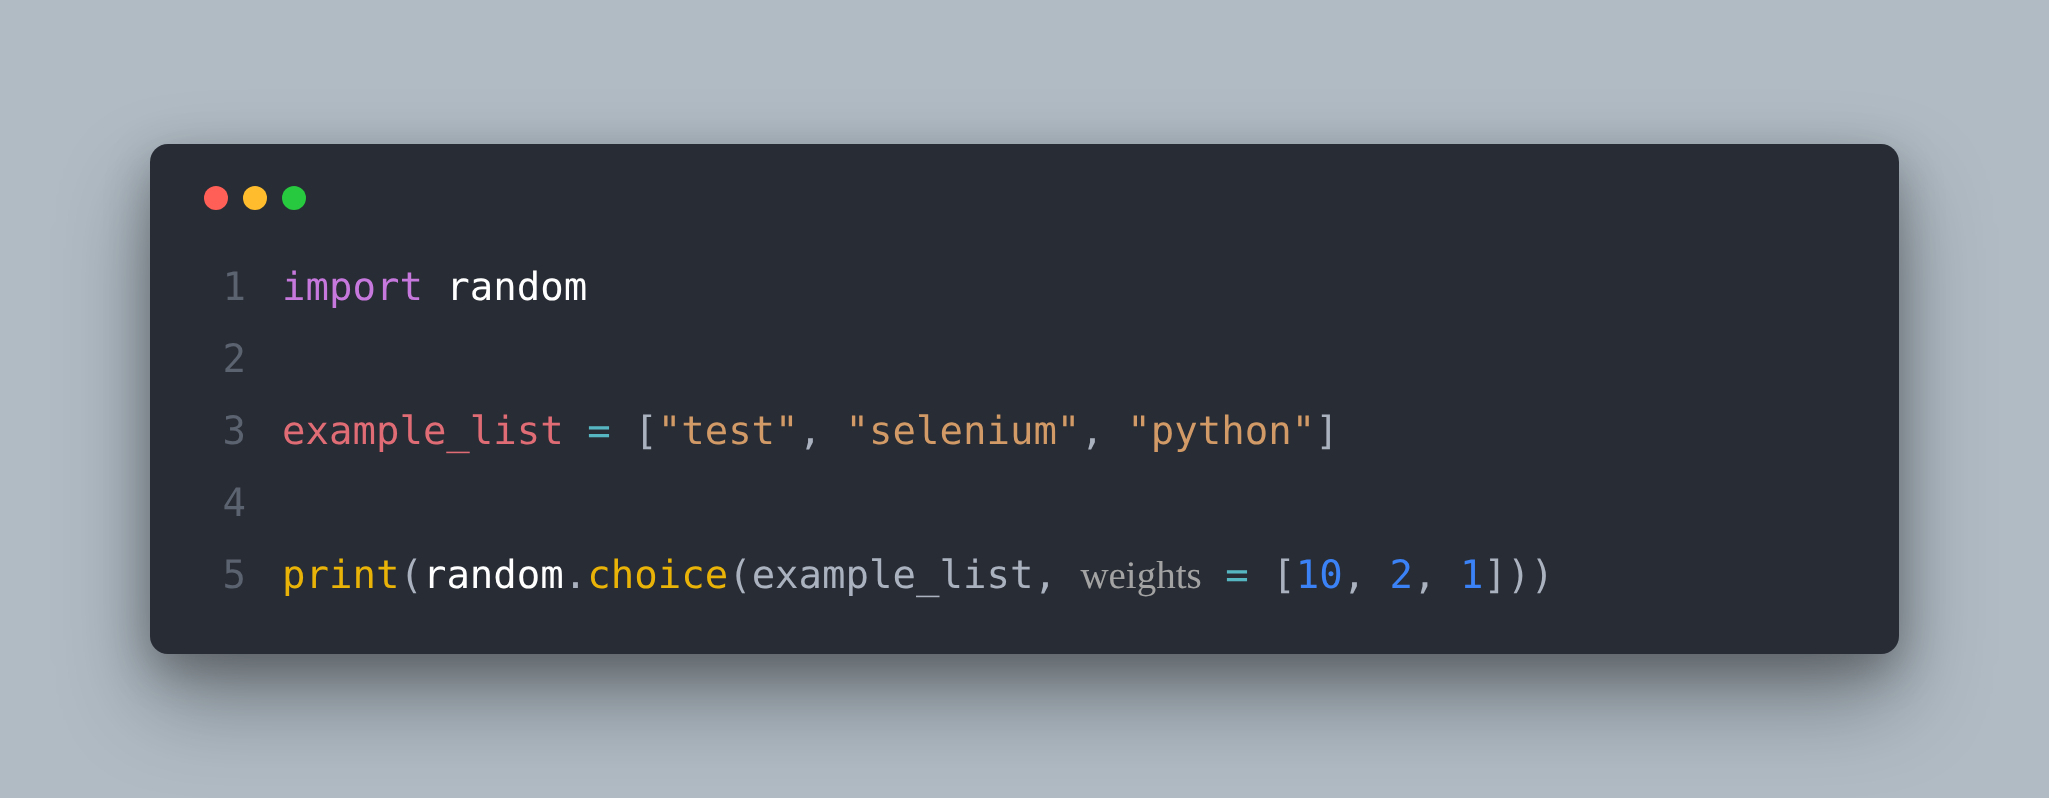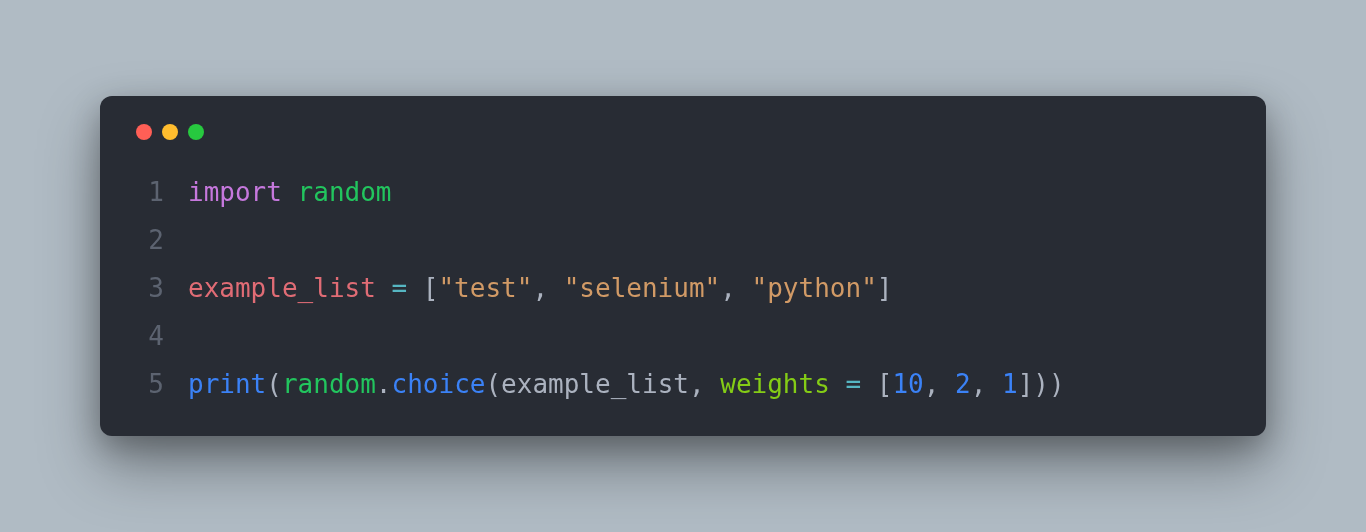--- a/index.html
+++ b/index.html
@@ -60,27 +60,27 @@
       margin-right: 24px;
       user-select: none;
       flex-shrink: 0;
     }
     
     .code-content {
       white-space: pre;
     }
     
     .tok-keyword { color: #c678dd; }
-    .tok-module { color: #22c55e; }
+    .tok-module { color: #ffffff; }
     .tok-var { color: #e06c75; }
     .tok-op { color: #56b6c2; }
     .tok-punct { color: #abb2bf; }
     .tok-string { color: #d19a66; }
-    .tok-func { color: #3b82f6; }
-    .tok-param { color: #84cc16; }
+    .tok-func { color: #eab308; }
+    .tok-param { color: #a3a3a3; font-family: Liberation Serif, serif; }
     .tok-number { color: #3b82f6; }
     .tok-default { color: #abb2bf; }
   </style>
 </head>
 <body>
 
 <div class="editor-window">
   <div class="window-controls">
     <div class="control-dot dot-red"></div>
     <div class="control-dot dot-yellow"></div>

